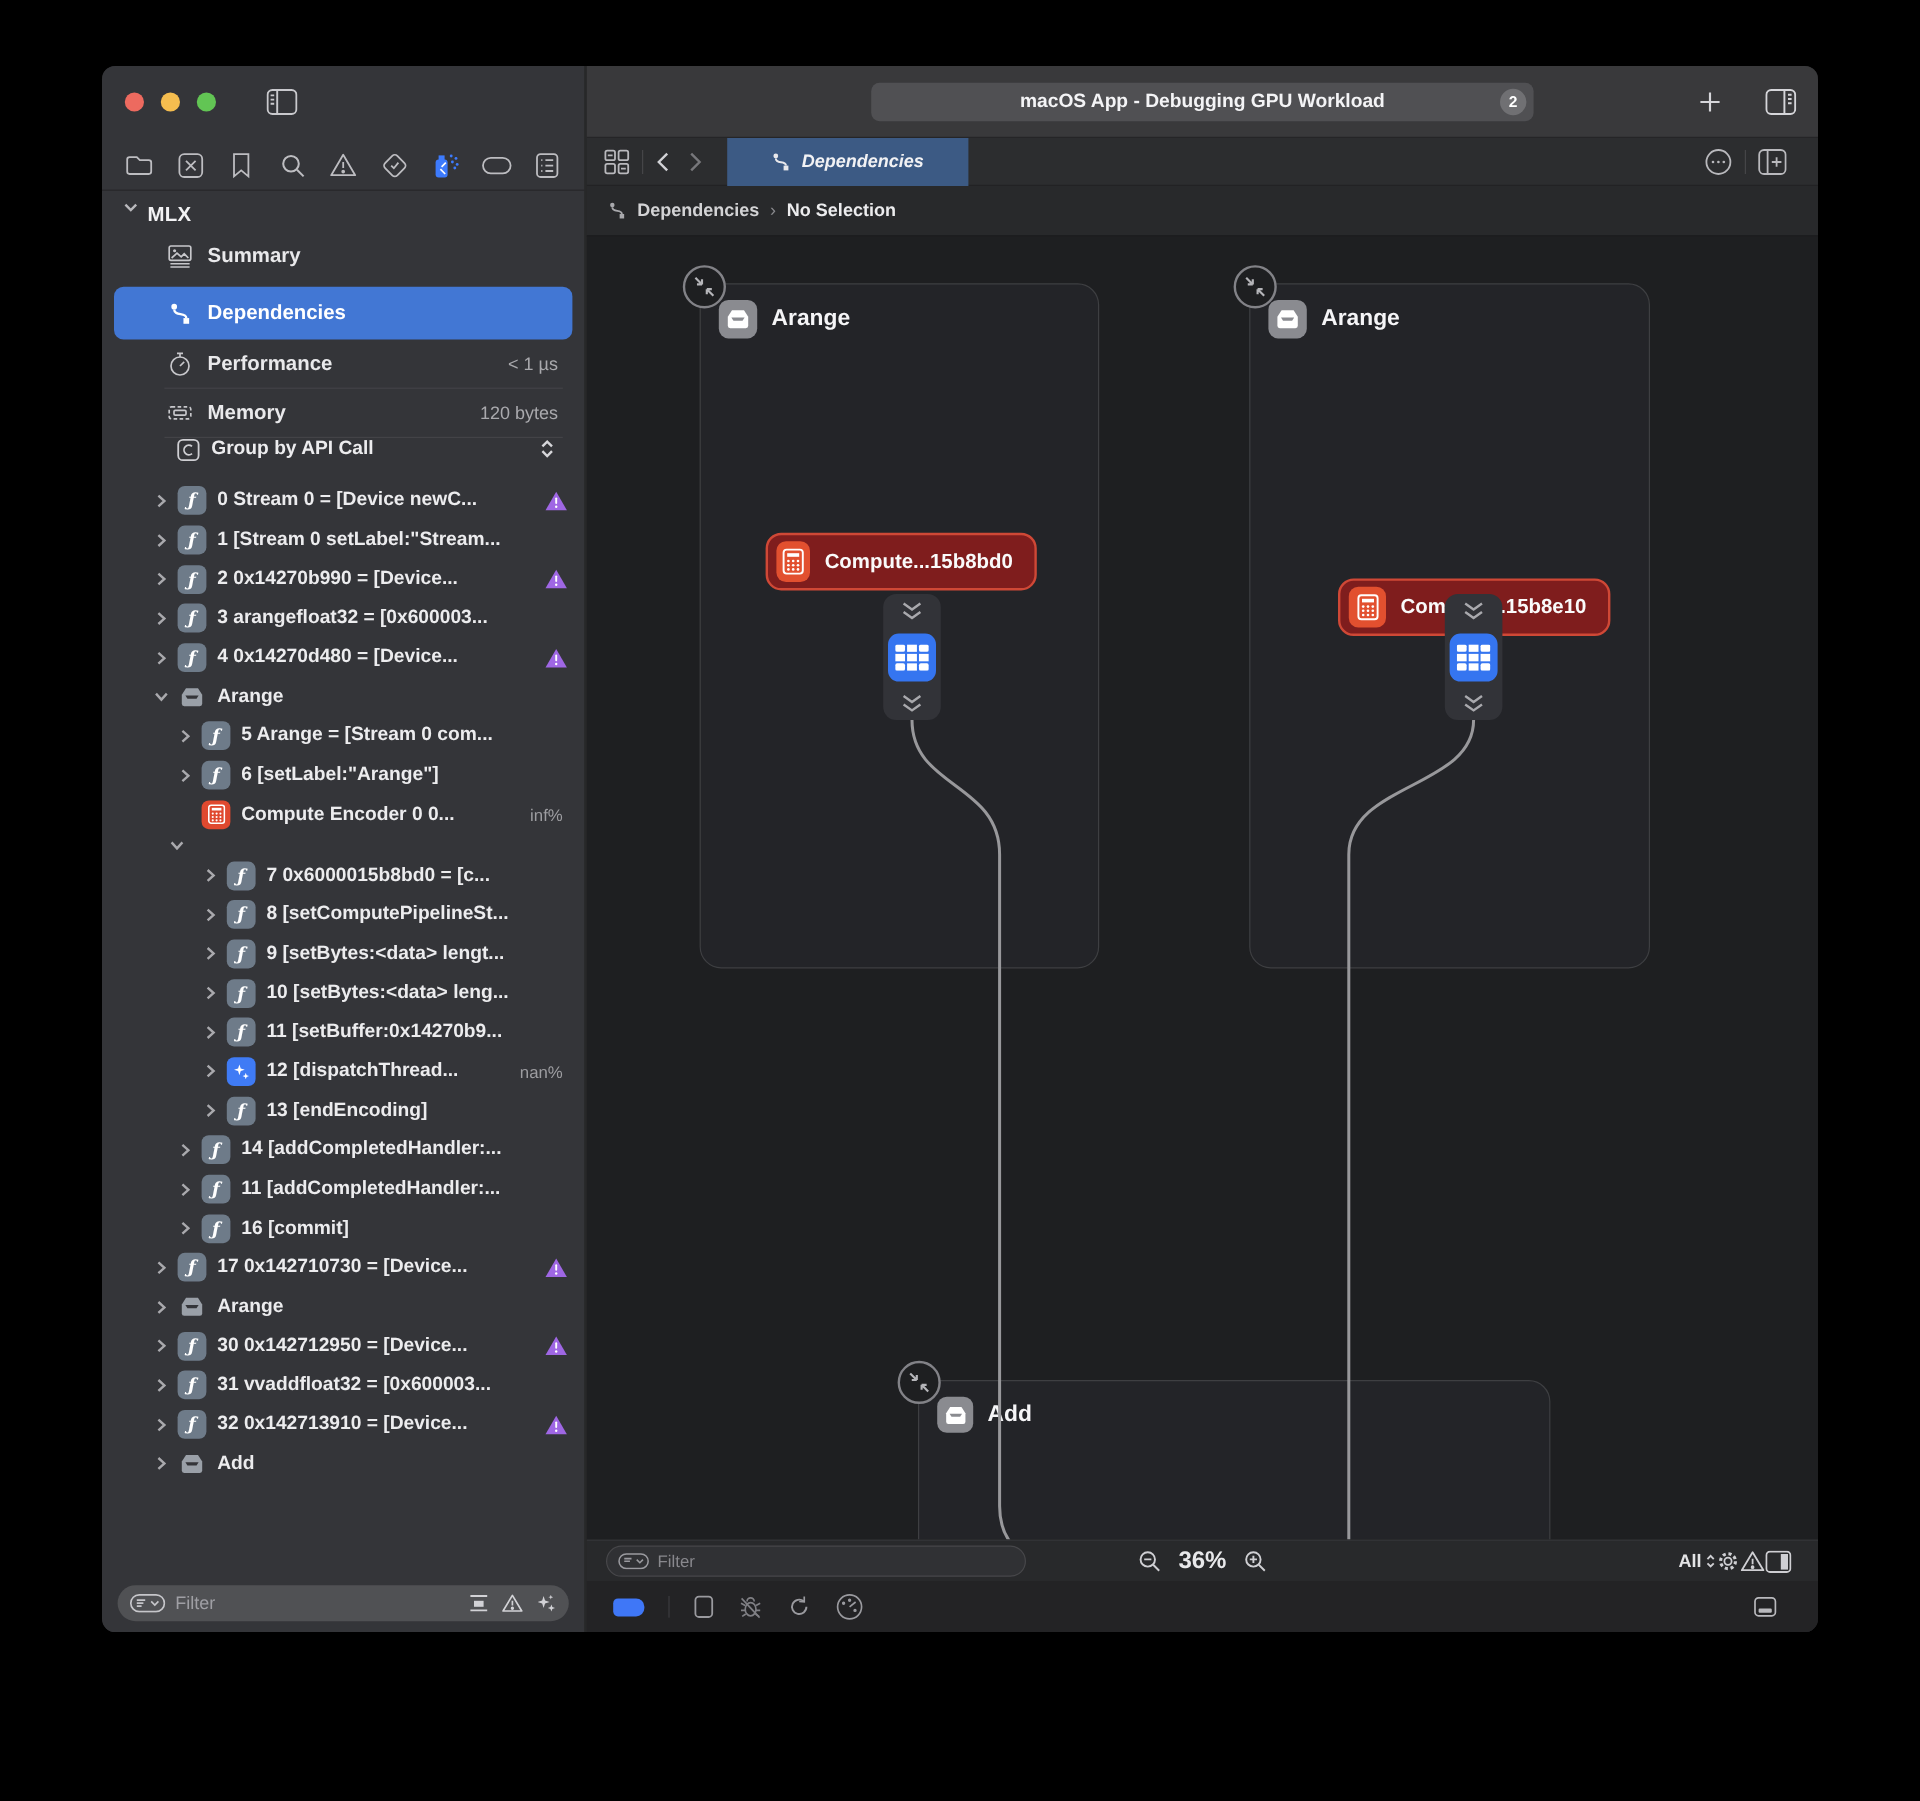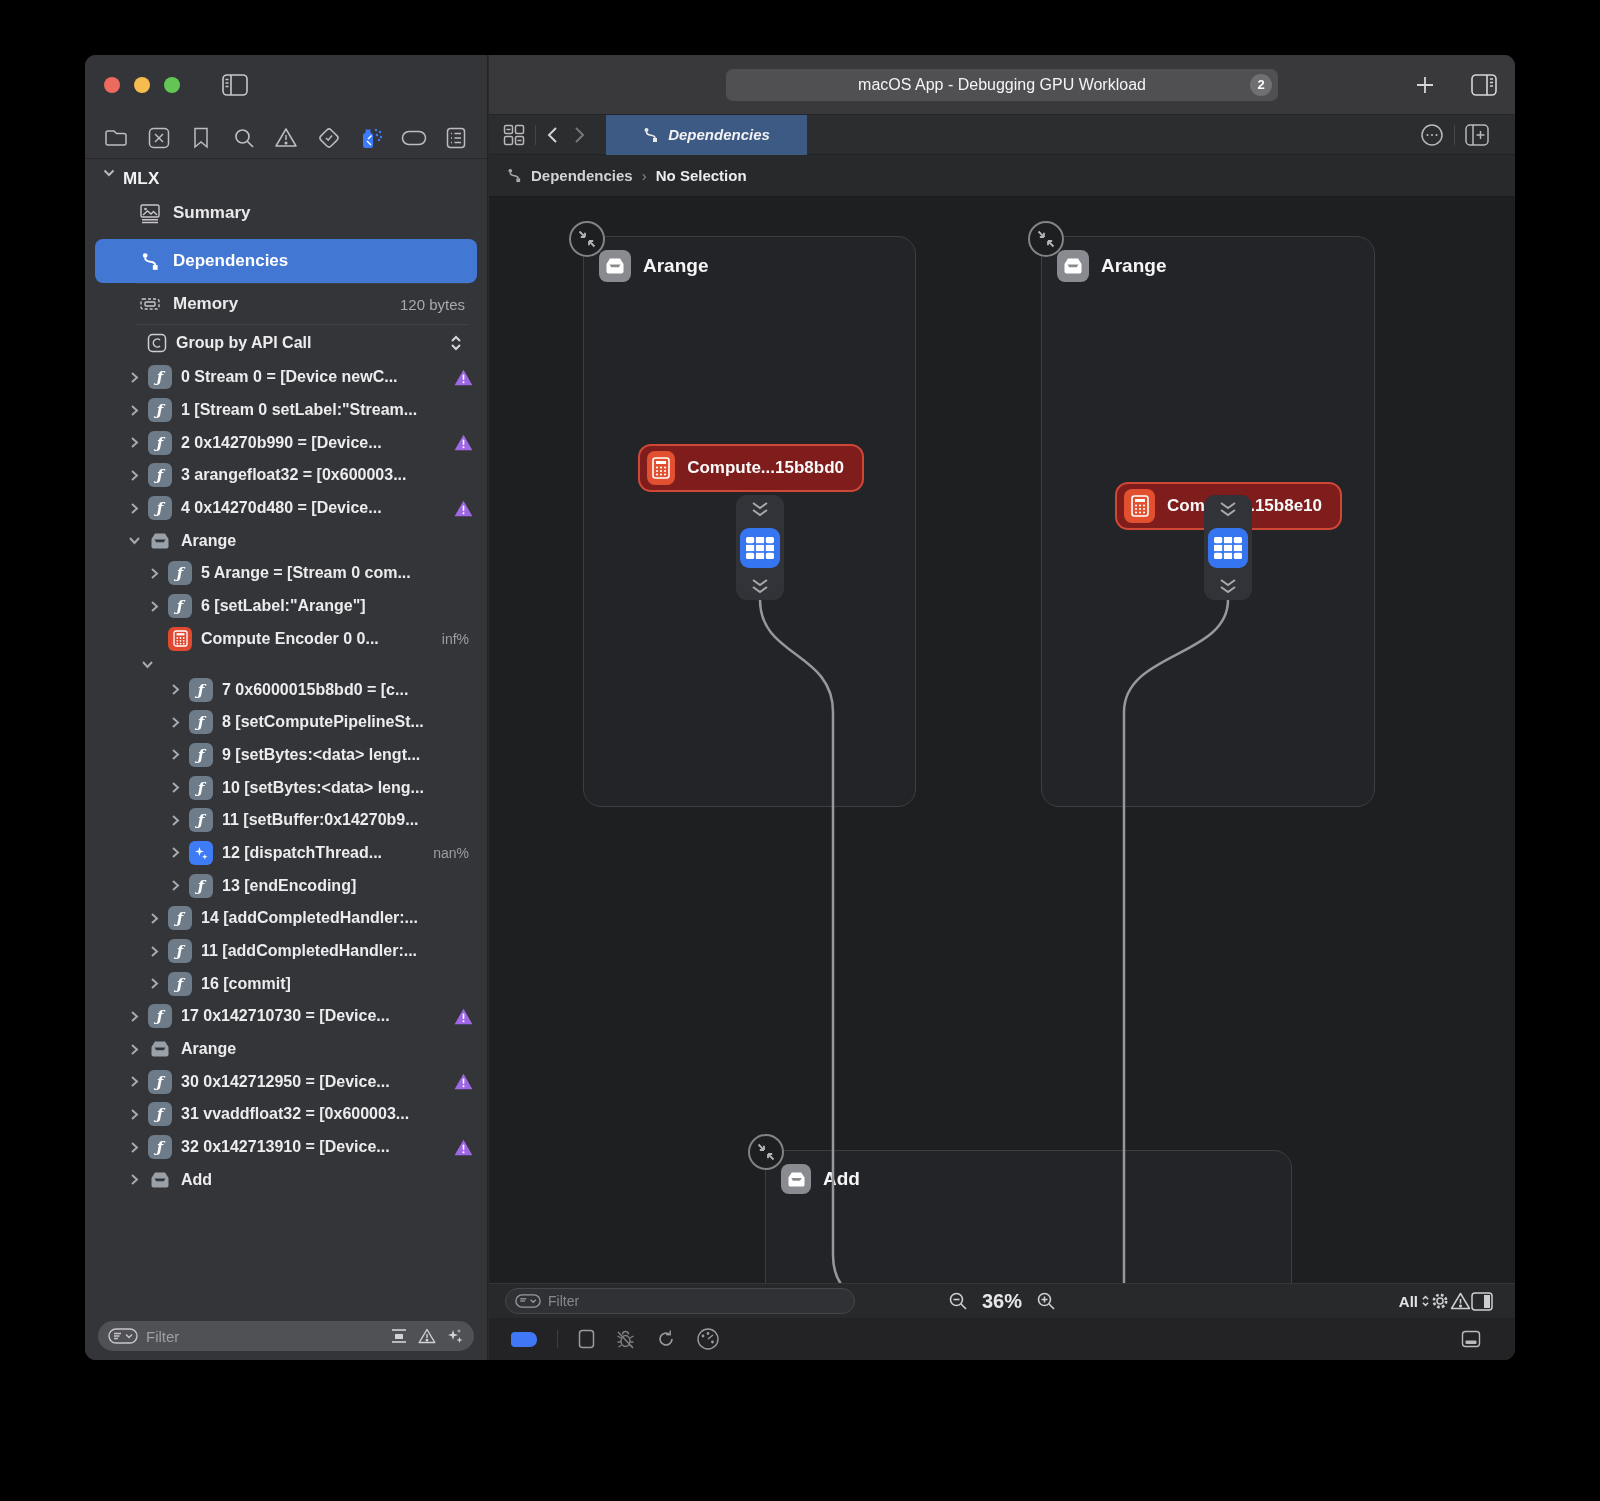--- a/index.html
+++ b/index.html
@@ -25,21 +25,21 @@
   .mlx-row { height:24px; display:flex; align-items:flex-start; padding-left:18px; color:#f2f2f4;
              font-size:17px; font-weight:700; letter-spacing:.2px; }
   .mlx-row svg { margin-right:8px; }
   .navitem { height:40px; display:flex; align-items:center; padding-left:52px; color:#e9e9eb;
              font-size:17px; font-weight:600; position:relative; }
   .navitem .nv-ic { width:26px; display:flex; justify-content:center; margin-right:10px; flex:0 0 26px; }
   .navitem .detail { margin-left:auto; margin-right:22px; color:#a9a9ad; font-size:15px; font-weight:400; }
   .navitem.selected { height:44px; margin:6px 10px 0 10px; padding-left:42px;
                       background:#4277d4; border-radius:8px; color:#fff; }
   .hsep { border-bottom:1px solid #434347; margin:0 18px 0 52px; }
-  .group-row { height:36px; display:flex; align-items:center; padding-left:62px;
+  .group-row { height:36px; display:flex; align-items:flex-start; padding-left:62px;
                color:#ececee; font-size:16px; font-weight:600; }
   .group-row .gb-ic { margin-right:9px; display:flex; }
   .group-row .updown { margin-left:auto; margin-right:24px; }
   .trow { height:32.7px; display:flex; align-items:center; color:#ececee; font-size:16px;
           font-weight:600; white-space:nowrap; }
   .trow .chev { width:14px; display:flex; justify-content:center; margin-right:7px; flex:0 0 14px; }
   .trow .tlab { overflow:hidden; text-overflow:clip; }
   .trow .tright { margin-left:auto; margin-right:14px; display:flex; align-items:center; }
   .trow .pct { color:#9d9da1; font-size:14px; font-weight:400; margin-right:4px; }
   .ind1 { padding-left:42px; } .ind2 { padding-left:62px; } .ind3 { padding-left:83px; }
@@ -59,21 +59,21 @@
                     display:flex; align-items:center; padding:0 10px; }
   .sb-filterfield .ph { color:#9f9fa4; font-size:15px; margin-left:8px; }
   .sb-filterfield .fic-right { margin-left:auto; display:flex; align-items:center; gap:10px; }
 
   
   #main { position:absolute; left:404px; top:0; right:0; height:100%; background:#1e1f21; }
   #titlebar { height:60px; background:#39393b; border-bottom:1px solid #252527;
               position:relative; display:flex; align-items:center; }
   .title-tab { position:absolute; left:50%; transform:translateX(-50%); width:552px; height:32px;
                background:#505053; border-radius:7px; display:flex; align-items:center; justify-content:center; }
-  .title-tab .ttext { color:#f4f4f6; font-size:16px; font-weight:400; }
+  .title-tab .ttext { color:#f4f4f6; font-size:16px; font-weight:700; }
   .title-badge { position:absolute; right:6px; top:5px; width:22px; height:22px; border-radius:50%;
                  background:#707073; color:#fff; font-size:13px; font-weight:600;
                  display:flex; align-items:center; justify-content:center; }
   .title-right { position:absolute; right:18px; display:flex; align-items:center; gap:36px; }
   #tabbar { height:40px; background:#2c2d2f; display:flex; align-items:center; position:relative;
             border-bottom:1px solid #222224; }
   .tb-ic { display:flex; align-items:center; justify-content:center; }
   .tb-sep { width:1px; height:20px; background:#454548; margin:0 10px; }
   .tab-active { height:40px; margin-left:20px; width:201px; background:#3c5a84; display:flex;
                 align-items:center; justify-content:center; gap:9px; }
@@ -241,20 +241,32 @@
             <div class="navitem selected">
               <span class="nv-ic">
                 <svg width="19" height="19" viewBox="0 0 16 16" fill="none" stroke="#fff" stroke-width="1.6">
                   <circle cx="3.5" cy="3" r="2" fill="#fff" stroke="none"></circle>
                   <path d="M3.5 5 C3.5 10 12 6.5 12 11"></path>
                   <rect x="10" y="11" width="4" height="4" fill="#fff" stroke="none"></rect>
                 </svg>
               </span>
               <span>Dependencies</span>
             </div>
+            <div class="navitem">
+              <span class="nv-ic">
+                <svg width="20" height="22" viewBox="0 0 20 22" fill="none" stroke="#c7c7cb" stroke-width="1.4">
+                  <circle cx="10" cy="13" r="7.5"></circle>
+                  <line x1="10" y1="5.5" x2="10" y2="3"></line>
+                  <line x1="7.5" y1="2.5" x2="12.5" y2="2.5"></line>
+                  <line x1="10" y1="13" x2="13.5" y2="9.5"></line>
+                </svg>
+              </span>
+              <span>Performance</span>
+              <span class="detail">&lt; 1 µs</span>
+            </div>
             <div class="hsep"></div>
             <div class="navitem">
               <span class="nv-ic">
                 <svg width="24" height="18" viewBox="0 0 24 18" fill="none" stroke="#c7c7cb" stroke-width="1.4">
                   <rect x="3" y="4" width="18" height="10" rx="2" stroke-dasharray="3 2"></rect>
                   <rect x="7" y="7" width="10" height="4" rx="1"></rect>
                 </svg>
               </span>
               <span>Memory</span>
               <span class="detail">120 bytes</span>

